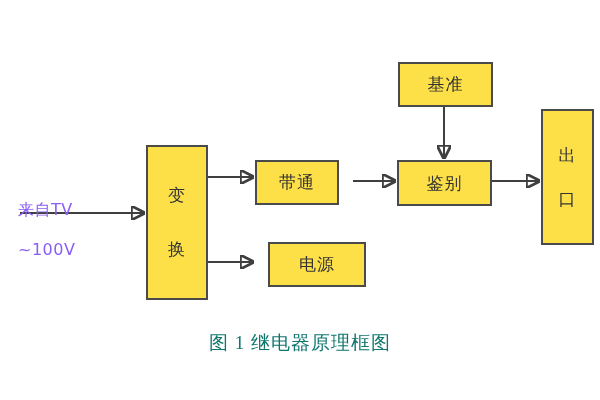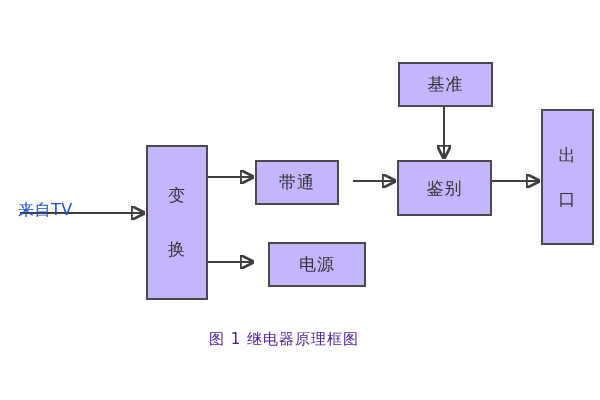--- a/index.html
+++ b/index.html
@@ -15,50 +15,51 @@
     position: relative;
     width: 600px;
     height: 400px;
     background: #ffffff;
     overflow: hidden;
   }
   .box {
     position: absolute;
     box-sizing: border-box;
     border: 2px solid #4a4a4a;
-    background: #c4b5fd;
+    background: #fde047;
     display: flex;
     align-items: center;
     justify-content: center;
     font-size: 17px;
     color: #333333;
     letter-spacing: 1px;
   }
   .box.vertical {
     flex-direction: column;
     justify-content: space-around;
     padding: 22px 0;
   }
   .box.vertical .ch {
     display: block;
     line-height: 1.1;
   }
   .label {
     position: absolute;
     font-size: 16px;
-    color: #1d4ed8;
+    color: #8b5cf6;
     white-space: nowrap;
     letter-spacing: 0.5px;
   }
   .caption {
     position: absolute;
-    font-size: 15px;
-    color: #4c1d95;
+    font-size: 19px;
+    color: #0f766e;
     white-space: nowrap;
     letter-spacing: 1px;
+    font-family: Liberation Serif, serif;
   }
   svg.wires {
     position: absolute;
     left: 0;
     top: 0;
     width: 600px;
     height: 400px;
     pointer-events: none;
   }
   svg.wires line, svg.wires path {
@@ -99,39 +100,40 @@
       <line x1="444" y1="107" x2="444" y2="158" marker-end="url(#arrow)"></line>
     </g>
 
     <g>
       <line x1="492" y1="181" x2="539" y2="181" marker-end="url(#arrow)"></line>
     </g>
   </svg>
 
   <div class="label" style="left:18px; top:200px;">来自TV</div>
 
+  <div class="label" style="left:18px; top:240px;">~100V</div>
 
   <div class="box vertical" style="left:146px; top:145px; width:62px; height:155px;">
     <span class="ch">变</span>
     <span class="ch">换</span>
   </div>
 
   <div class="box" style="left:255px; top:160px; width:84px; height:45px;">
     <span>带通</span>
   </div>
 
   <div class="box" style="left:268px; top:242px; width:98px; height:45px;">
     <span>电源</span>
   </div>
 
   <div class="box" style="left:398px; top:62px; width:95px; height:45px;">
     <span>基准</span>
   </div>
 
-  <div class="box" style="left:397px; top:160px; width:95px; height:56px;">
+  <div class="box" style="left:397px; top:160px; width:95px; height:46px;">
     <span>鉴别</span>
   </div>
 
   <div class="box vertical" style="left:541px; top:109px; width:53px; height:136px;">
     <span class="ch">出</span>
     <span class="ch">口</span>
   </div>
 
   <div class="caption" style="left:209px; top:330px;">图 1 继电器原理框图</div>
 

